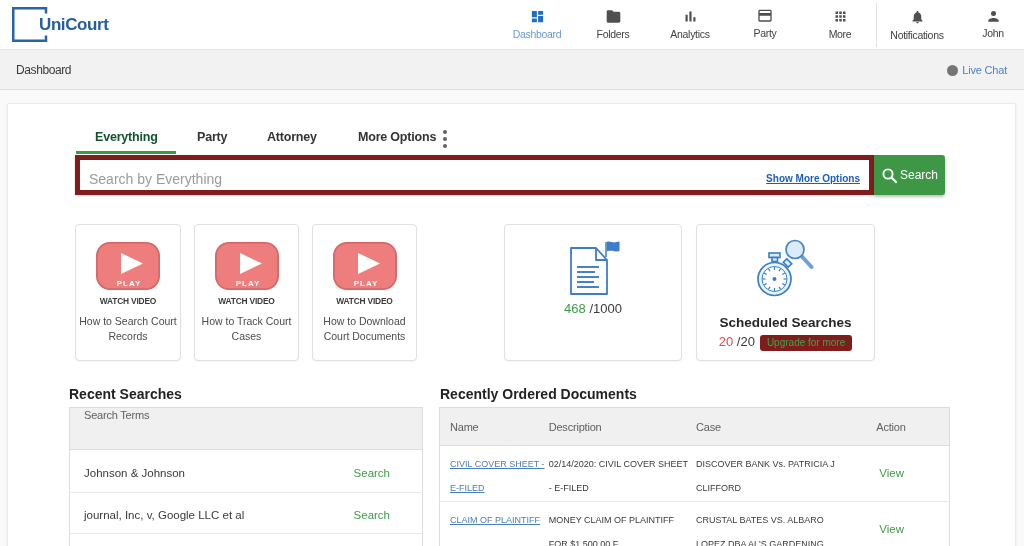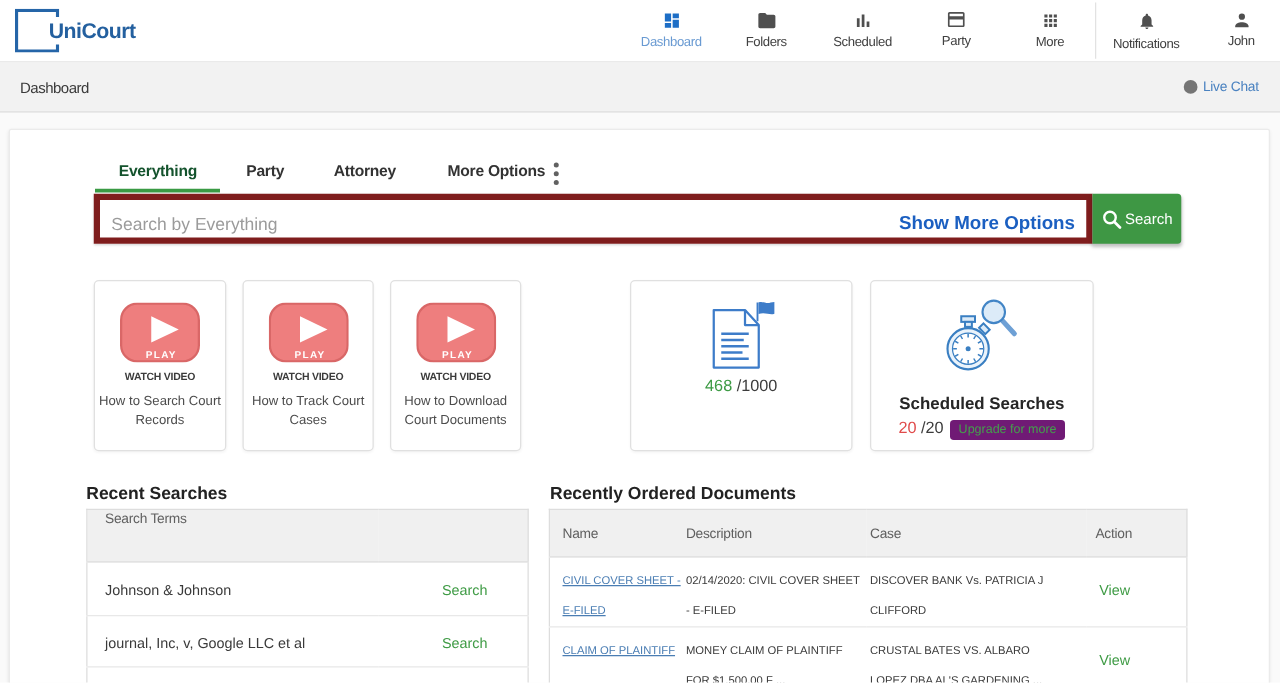--- a/index.html
+++ b/index.html
@@ -26,39 +26,39 @@
 .card { position:absolute; left:7px; top:103px; width:1009px; height:520px; background:#fff; border:1px solid #ebebeb; border-radius:2px; box-shadow:0 1px 3px rgba(0,0,0,.07); }
 
 
 .tab { position:absolute; top:130px; font-size:12.5px; letter-spacing:-0.2px; font-weight:bold; color:#333; line-height:14px; }
 .tab.grn { color:#14532d; }
 .tab-under { position:absolute; left:76px; top:151px; width:100px; height:3px; background:#3a9a44; }
 
 
 .srch-box { position:absolute; left:75px; top:155px; width:799px; height:40px; background:#fff; border:5px solid #7f1d1d; box-shadow:0 1px 2px rgba(0,0,0,.18); }
 .srch-ph { position:absolute; left:9px; top:0; line-height:38px; font-size:14px; color:#9b9b9b; }
-.srch-more { position:absolute; right:9px; top:0; line-height:38px; font-size:15px; font-weight:bold; color:#1b5fc1; }
+.srch-more { position:absolute; right:9px; top:0; line-height:38px; font-size:10px; font-weight:bold; color:#1b5fc1;text-decoration:underline; }
 .srch-btn { position:absolute; left:874px; top:155px; width:71px; height:40px; background:#3e9744; border-radius:0 3px 3px 0; color:#fff; box-shadow:0 2px 3px rgba(0,0,0,.25); }
 .srch-btn svg { position:absolute; left:7px; top:12px; }
 .srch-btn span { position:absolute; left:26px; top:0; line-height:40px; font-size:12px; }
 
 
 .vcard { position:absolute; top:224px; height:137px; background:#fff; border:1px solid #e0e0e0; border-radius:4px; text-align:center; box-shadow:0 1px 2px rgba(0,0,0,.04); }
 .vcard svg.play { display:block; margin:17px auto 0; }
 .wv { display:block; margin-top:6px; font-size:8.4px; font-weight:bold; letter-spacing:-0.2px; color:#3b3b3b; }
 .vt { display:block; margin-top:8px; font-size:10.5px; line-height:15px; color:#4c4c4c; }
 
 
 .scard { position:absolute; top:224px; height:137px; background:#fff; border:1px solid #e0e0e0; border-radius:4px; text-align:center; box-shadow:0 1px 2px rgba(0,0,0,.04); }
 .scard svg { display:block; margin:14px auto 0; }
 .st { display:block; font-size:13.5px; font-weight:bold; color:#262626; }
 .sn { display:block; margin-top:4px; font-size:13px; color:#3c3c3c; }
 .sn .g { color:#3e9b45; }
 .sn .r { color:#e04b4b; }
-.pill { display:inline-block; background:#701a75; border-radius:3px; color:#44a04c; font-size:10px; padding:2.5px 7px; margin-left:5px; }
+.pill { display:inline-block; background:#7f1d1d; border-radius:3px; color:#44a04c; font-size:10px; padding:2.5px 7px; margin-left:5px; }
 
 
 .sec-h { position:absolute; font-size:14px; font-weight:bold; color:#222; }
 table.tbl { position:absolute; border-collapse:collapse; table-layout:fixed; background:#fff; font-size:11.5px; color:#3a3a3a; }
 table.tbl th { background:#f0f0f0; font-weight:normal; color:#5f5f5f; font-size:11px; letter-spacing:-0.2px; text-align:left; }
 table.tbl { border:1px solid #ddd; }
 table.tbl th { border-bottom:1px solid #ddd; }
 table.tbl td { border-bottom:1px solid #e8e8e8; }
 .grn-link { color:#3f9b45; }
 a.blu { color:#4a7db3; text-decoration:underline; }
@@ -92,21 +92,21 @@
   <div class="nav-item" style="left:568px">
     <svg width="17" height="15" viewBox="0 0 24 22" fill="#4f4f4f">
         <path d="M10 2H4c-1.1 0-2 .9-2 2v14c0 1.1.9 2 2 2h16c1.1 0 2-.9 2-2V6c0-1.1-.9-2-2-2h-8l-2-2z"></path>
       </svg>
     <span class="nav-lbl">Folders</span>
   </div>
   <div class="nav-item" style="left:645px">
     <svg width="15" height="15" viewBox="0 0 24 24" fill="#4f4f4f">
         <path d="M4 9h3.5v11H4zM10.2 4h3.5v16h-3.5zM16.5 13H20v7h-3.5z"></path>
       </svg>
-    <span class="nav-lbl">Scheduled</span>
+    <span class="nav-lbl">Analytics</span>
   </div>
   <div class="nav-item" style="left:720px">
     <svg width="16" height="14" viewBox="0 0 24 21" fill="#4f4f4f">
         <path d="M20 1H4C2.89 1 2.01 1.89 2.01 3L2 17c0 1.11.89 2 2 2h16c1.11 0 2-.89 2-2V3c0-1.11-.89-2-2-2zm0 16H4v-7h16v7zm0-11H4V3h16v3z"></path>
       </svg>
     <span class="nav-lbl">Party</span>
   </div>
   <div class="nav-item" style="left:795px">
     <svg width="15" height="15" viewBox="0 0 24 24" fill="#4f4f4f">
         <path d="M4 8h4V4H4v4zm6 12h4v-4h-4v4zm-6 0h4v-4H4v4zm0-6h4v-4H4v4zm6 0h4v-4h-4v4zm6-10v4h4V4h-4zm-6 4h4V4h-4v4zm6 6h4v-4h-4v4zm0 6h4v-4h-4v4z"></path>

